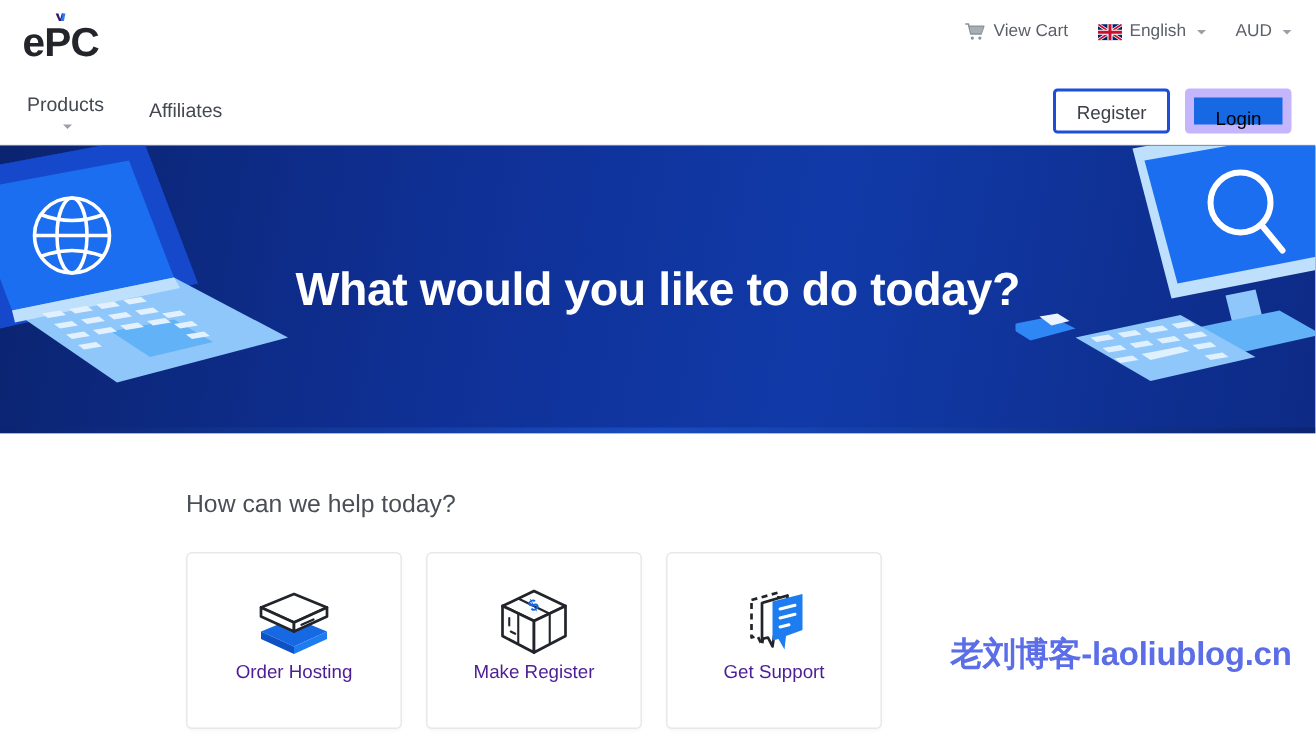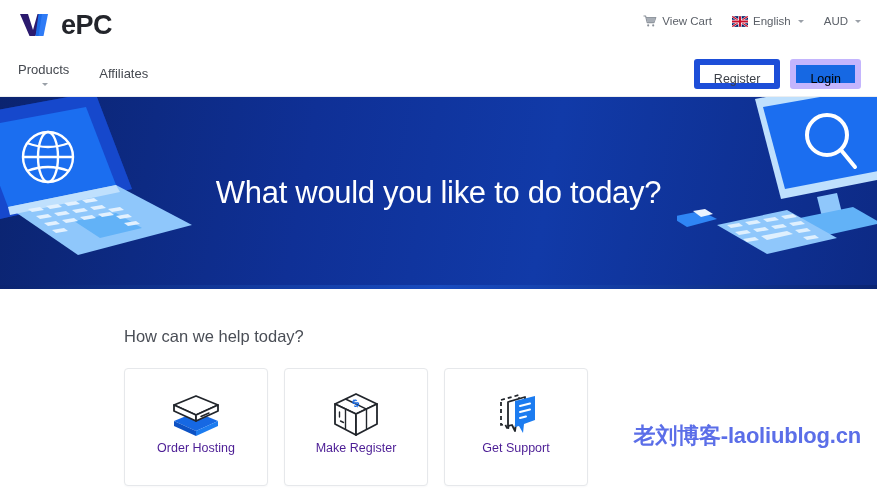--- a/index.html
+++ b/index.html
@@ -24,20 +24,21 @@
     background: #ffffff;
   }
 
   .logo {
     position: absolute;
     left: 18px;
     top: 8px;
     display: flex;
     align-items: center;
     height: 34px;
+    flex-direction: column;
   }
   .logo-mark { display: block; }
   .logo-text {
     font-size: 27px;
     font-weight: bold;
     color: #23252b;
     letter-spacing: -0.5px;
     line-height: 1;
     margin-left: -3px;
   }
@@ -108,21 +109,21 @@
     font-size: 12.5px;
     border-radius: 3px;
     padding: 0 14px;
     height: 30px;
     line-height: 28px;
     cursor: pointer;
     white-space: nowrap;
   }
   .btn-register {
     background: #ffffff;
-    border: 6px solid #1d4ed8;
+    border: 2px solid #1d4ed8;
     color: #3b3f47;
   }
   .btn-login {
     background: #1668e3;
     border: 6px solid #c4b5fd;
     color: #000000;
   }
 
   
   .hero {
@@ -152,21 +153,21 @@
     top: 0;
     height: 192px;
     display: flex;
     flex-direction: column;
     align-items: center;
     justify-content: center;
     gap: 12px;
   }
   .hero-title {
     font-size: 31px;
-    font-weight: normal;
+    font-weight: bold;
     color: #ffffff;
     letter-spacing: -0.3px;
     text-align: center;
     line-height: 1.1;
   }
   .hero-sub {
     display: flex;
     align-items: center;
     gap: 9px;
     font-size: 21px;

